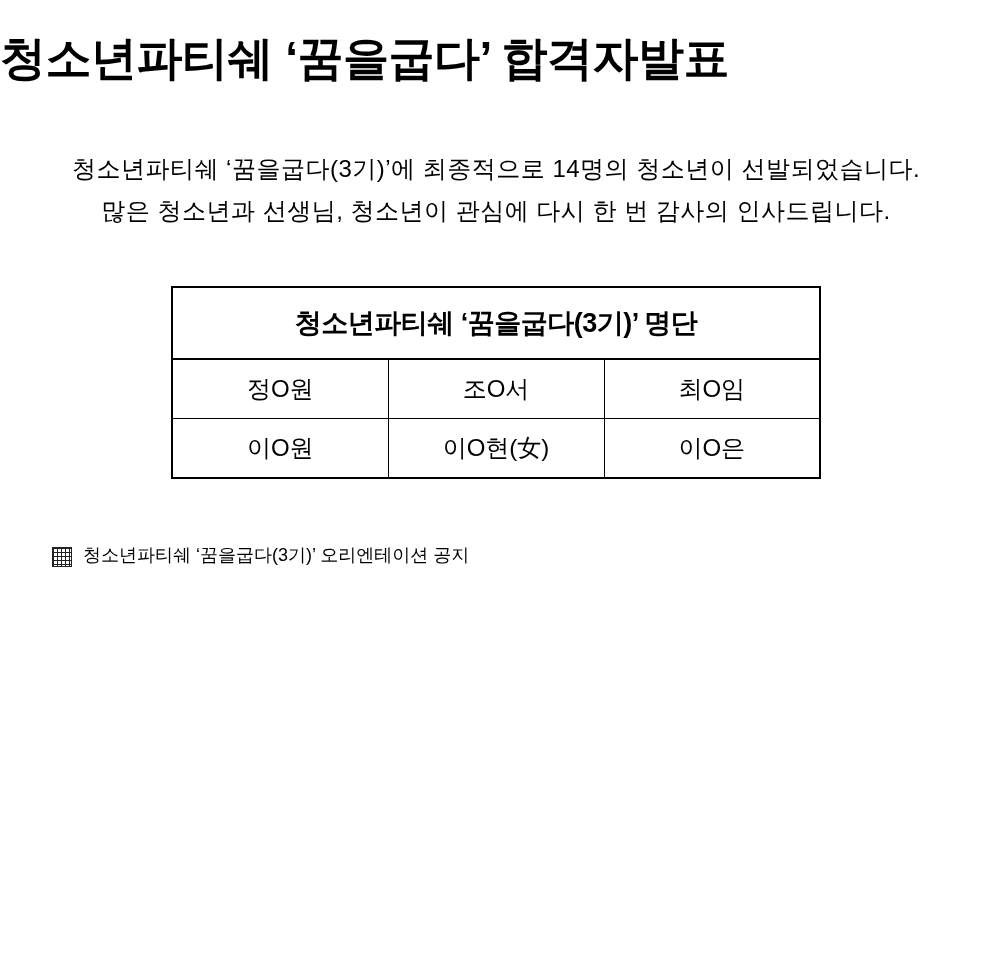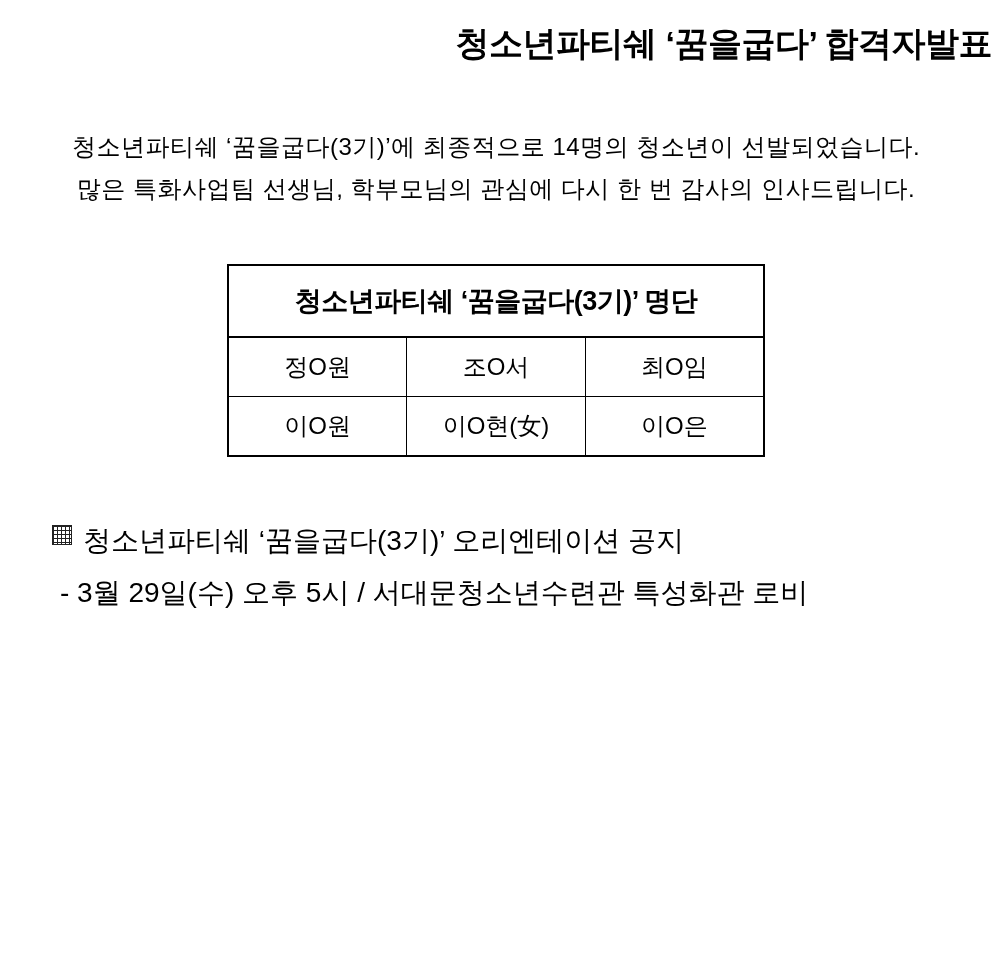--- a/index.html
+++ b/index.html
@@ -16,22 +16,22 @@
   }
   .page {
     position: relative;
     width: 992px;
     height: 975px;
     box-sizing: border-box;
   }
 
   
   .title {
-    text-align: right;
-    font-size: 34px;
+    text-align: left;
+    font-size: 46px;
     font-weight: bold;
     letter-spacing: -0.5px;
     line-height: 1.2;
   }
 
   
   .intro {
     margin-top: 62px;
     text-align: center;
     font-size: 24px;
@@ -40,21 +40,21 @@
     padding: 0 23px;
   }
   .intro .line {
     display: block;
     white-space: nowrap;
   }
 
   
   .table-wrap {
     margin: 54px auto 0 auto;
-    width: 538px;
+    width: 650px;
   }
   table.names {
     border-collapse: collapse;
     width: 100%;
     table-layout: fixed;
     border: 2px solid #000;
   }
   table.names th,
   table.names td {
     border: 1px solid #000;
@@ -72,21 +72,21 @@
     letter-spacing: -0.5px;
   }
   table.names td.empty {
     
   }
 
   
   .notes {
     margin-top: 62px;
     padding-left: 52px;
-    font-size: 28px;
+    font-size: 18px;
     line-height: 1.6;
   }
   .note-block {
     margin-bottom: 14px;
   }
   .note-row {
     display: flex;
     align-items: flex-start;
     white-space: nowrap;
   }
@@ -116,21 +116,21 @@
 </style>
 </head>
 <body>
 
 <div class="page">
 
   <h1 class="title">청소년파티쉐 ‘꿈을굽다’ 합격자발표</h1>
 
   <div class="intro">
     <span class="line">청소년파티쉐 ‘꿈을굽다(3기)’에 최종적으로 14명의 청소년이 선발되었습니다.</span>
-    <span class="line">많은 특화사업팀 선생님, 학부모님의 관심에 다시 한 번 감사의 인사드립니다.</span>
+    <span class="line">많은 청소년과 선생님, 청소년이 관심에 다시 한 번 감사의 인사드립니다.</span>
   </div>
 
   <div class="table-wrap">
     <table class="names">
       <thead>
         <tr>
           <th class="caption" colspan="3">청소년파티쉐 ‘꿈을굽다(3기)’ 명단</th>
         </tr>
       </thead>
       <tbody>
@@ -148,19 +148,18 @@
     </table>
   </div>
 
   <div class="notes">
 
     <div class="note-block">
       <div class="note-row">
         <span class="bullet-icon"></span>
         <span>청소년파티쉐 ‘꿈을굽다(3기)’ 오리엔테이션 공지</span>
       </div>
-      <div class="sub-row">- 3월 29일(수) 오후 5시 / 서대문청소년수련관 특성화관 로비</div>
     </div>
 
 
   </div>
 
 </div>
 
 </body></html>

